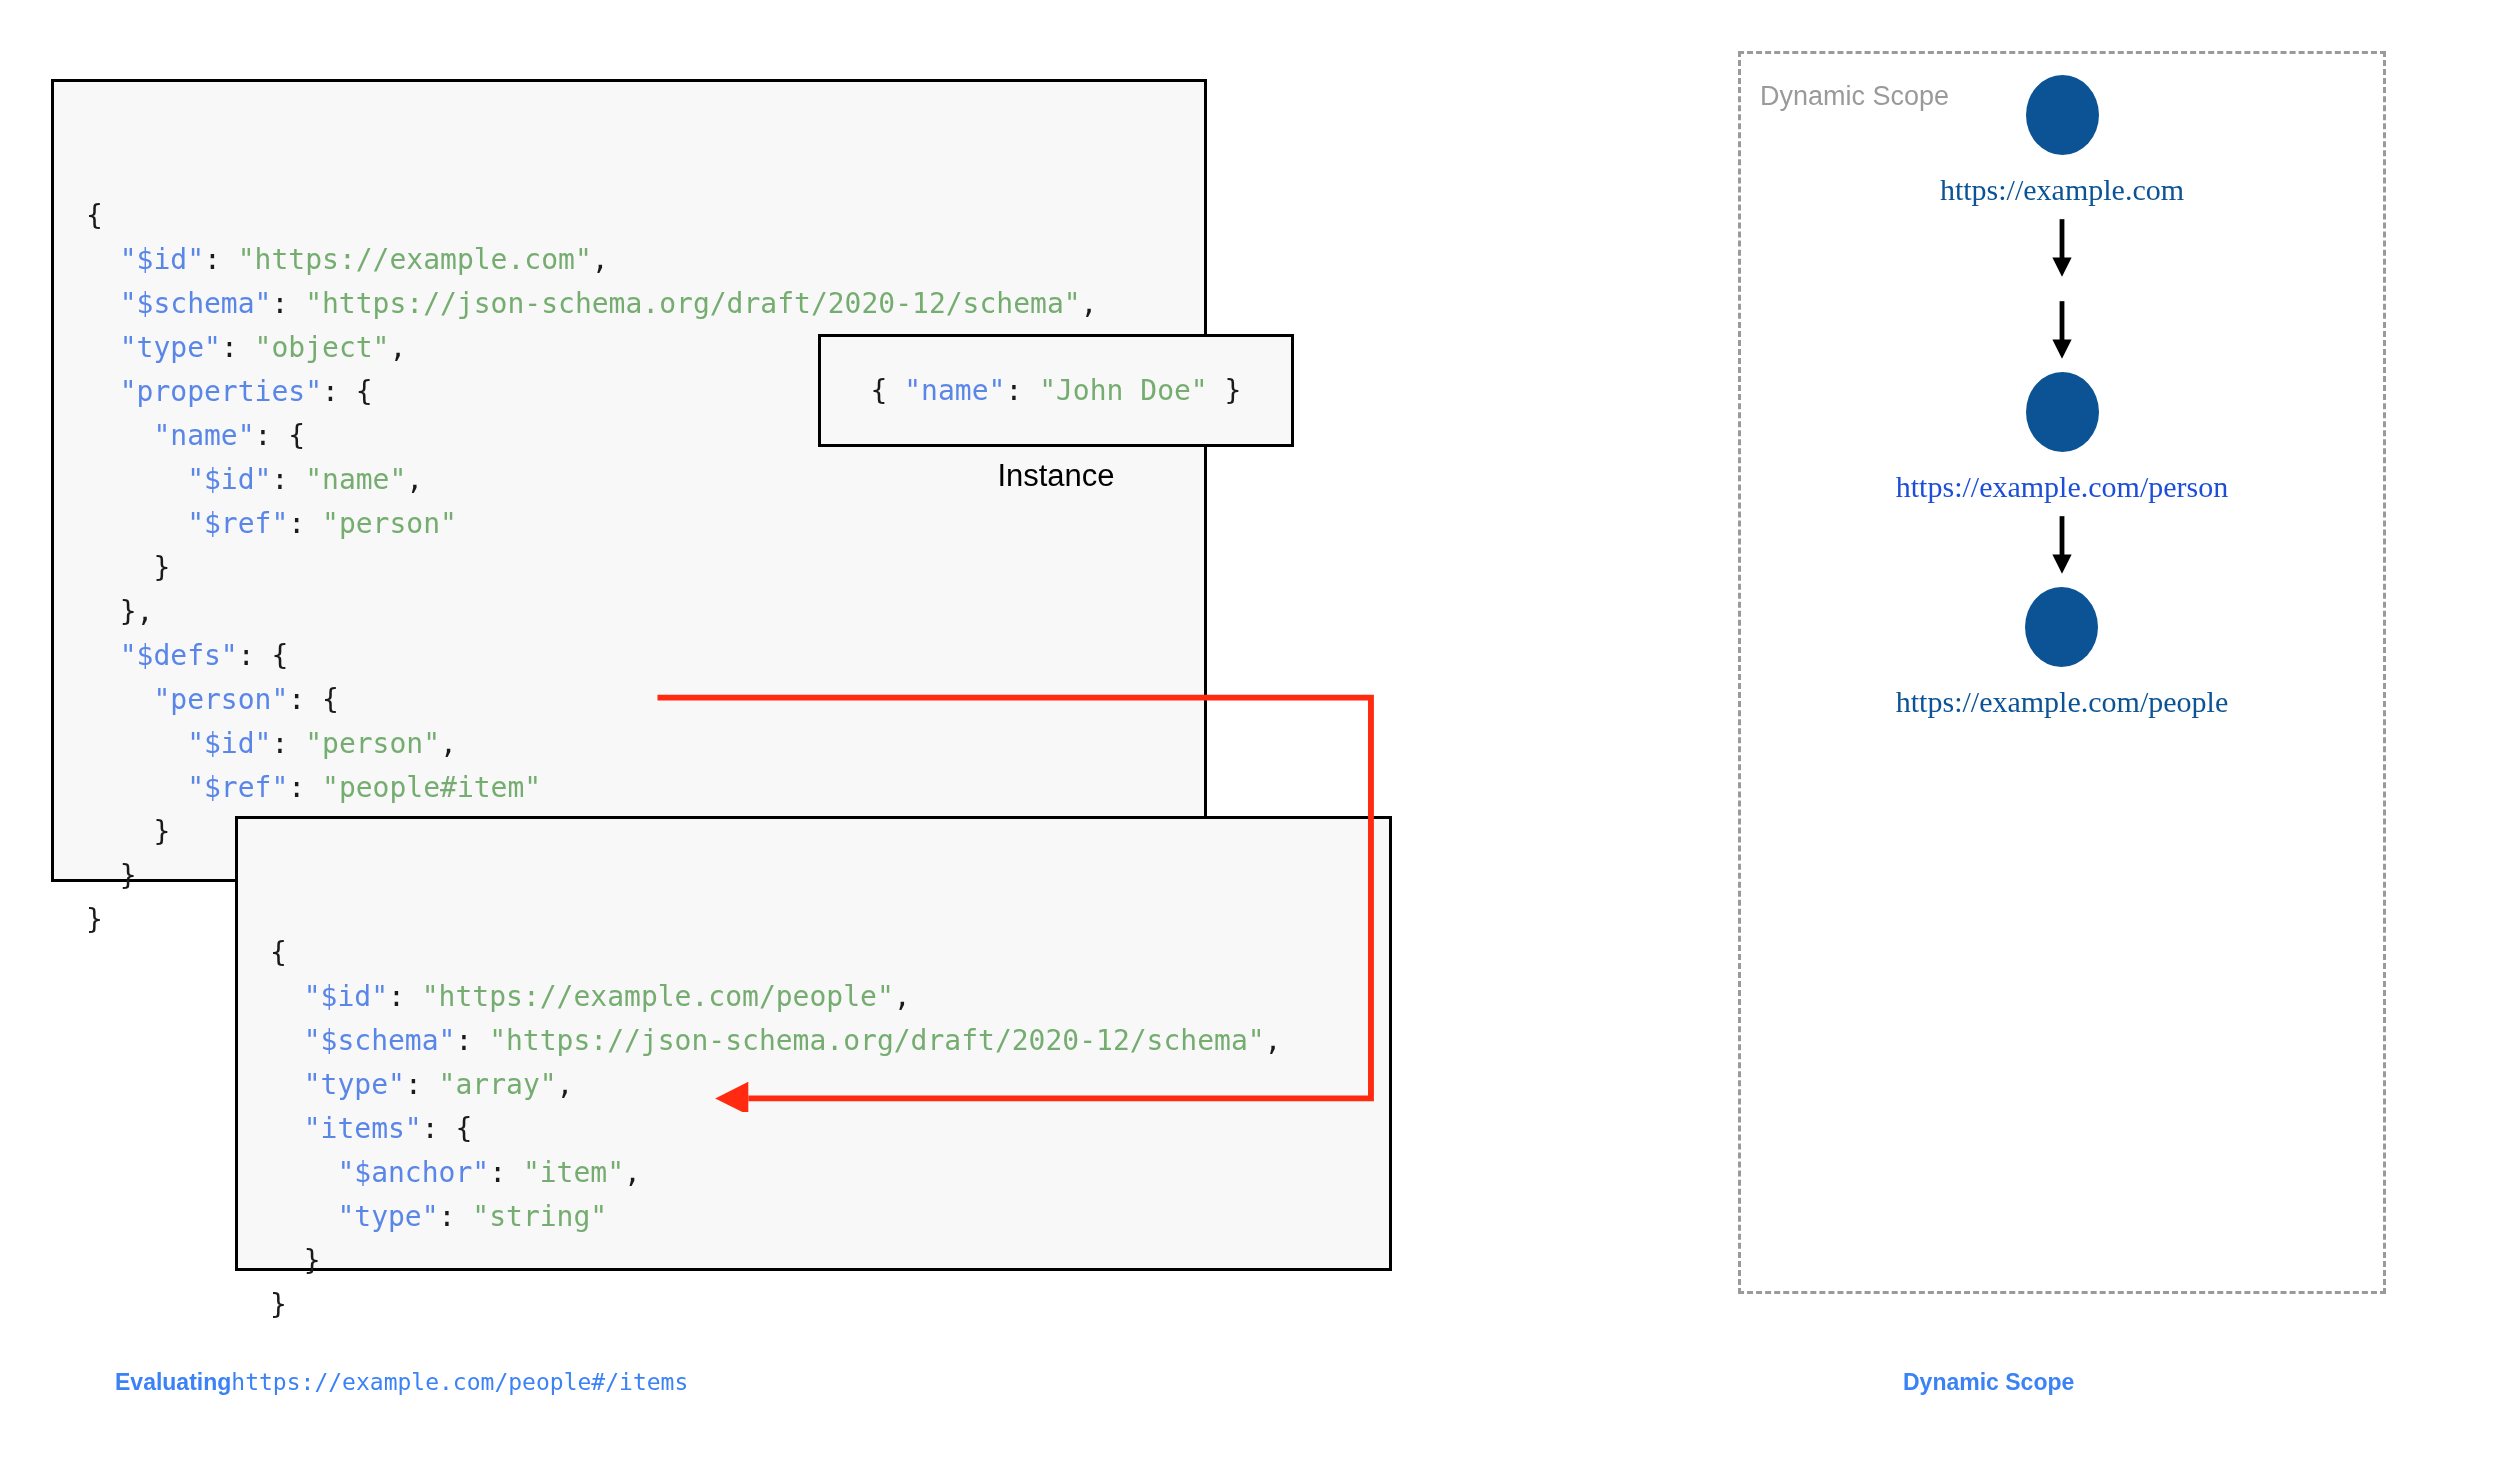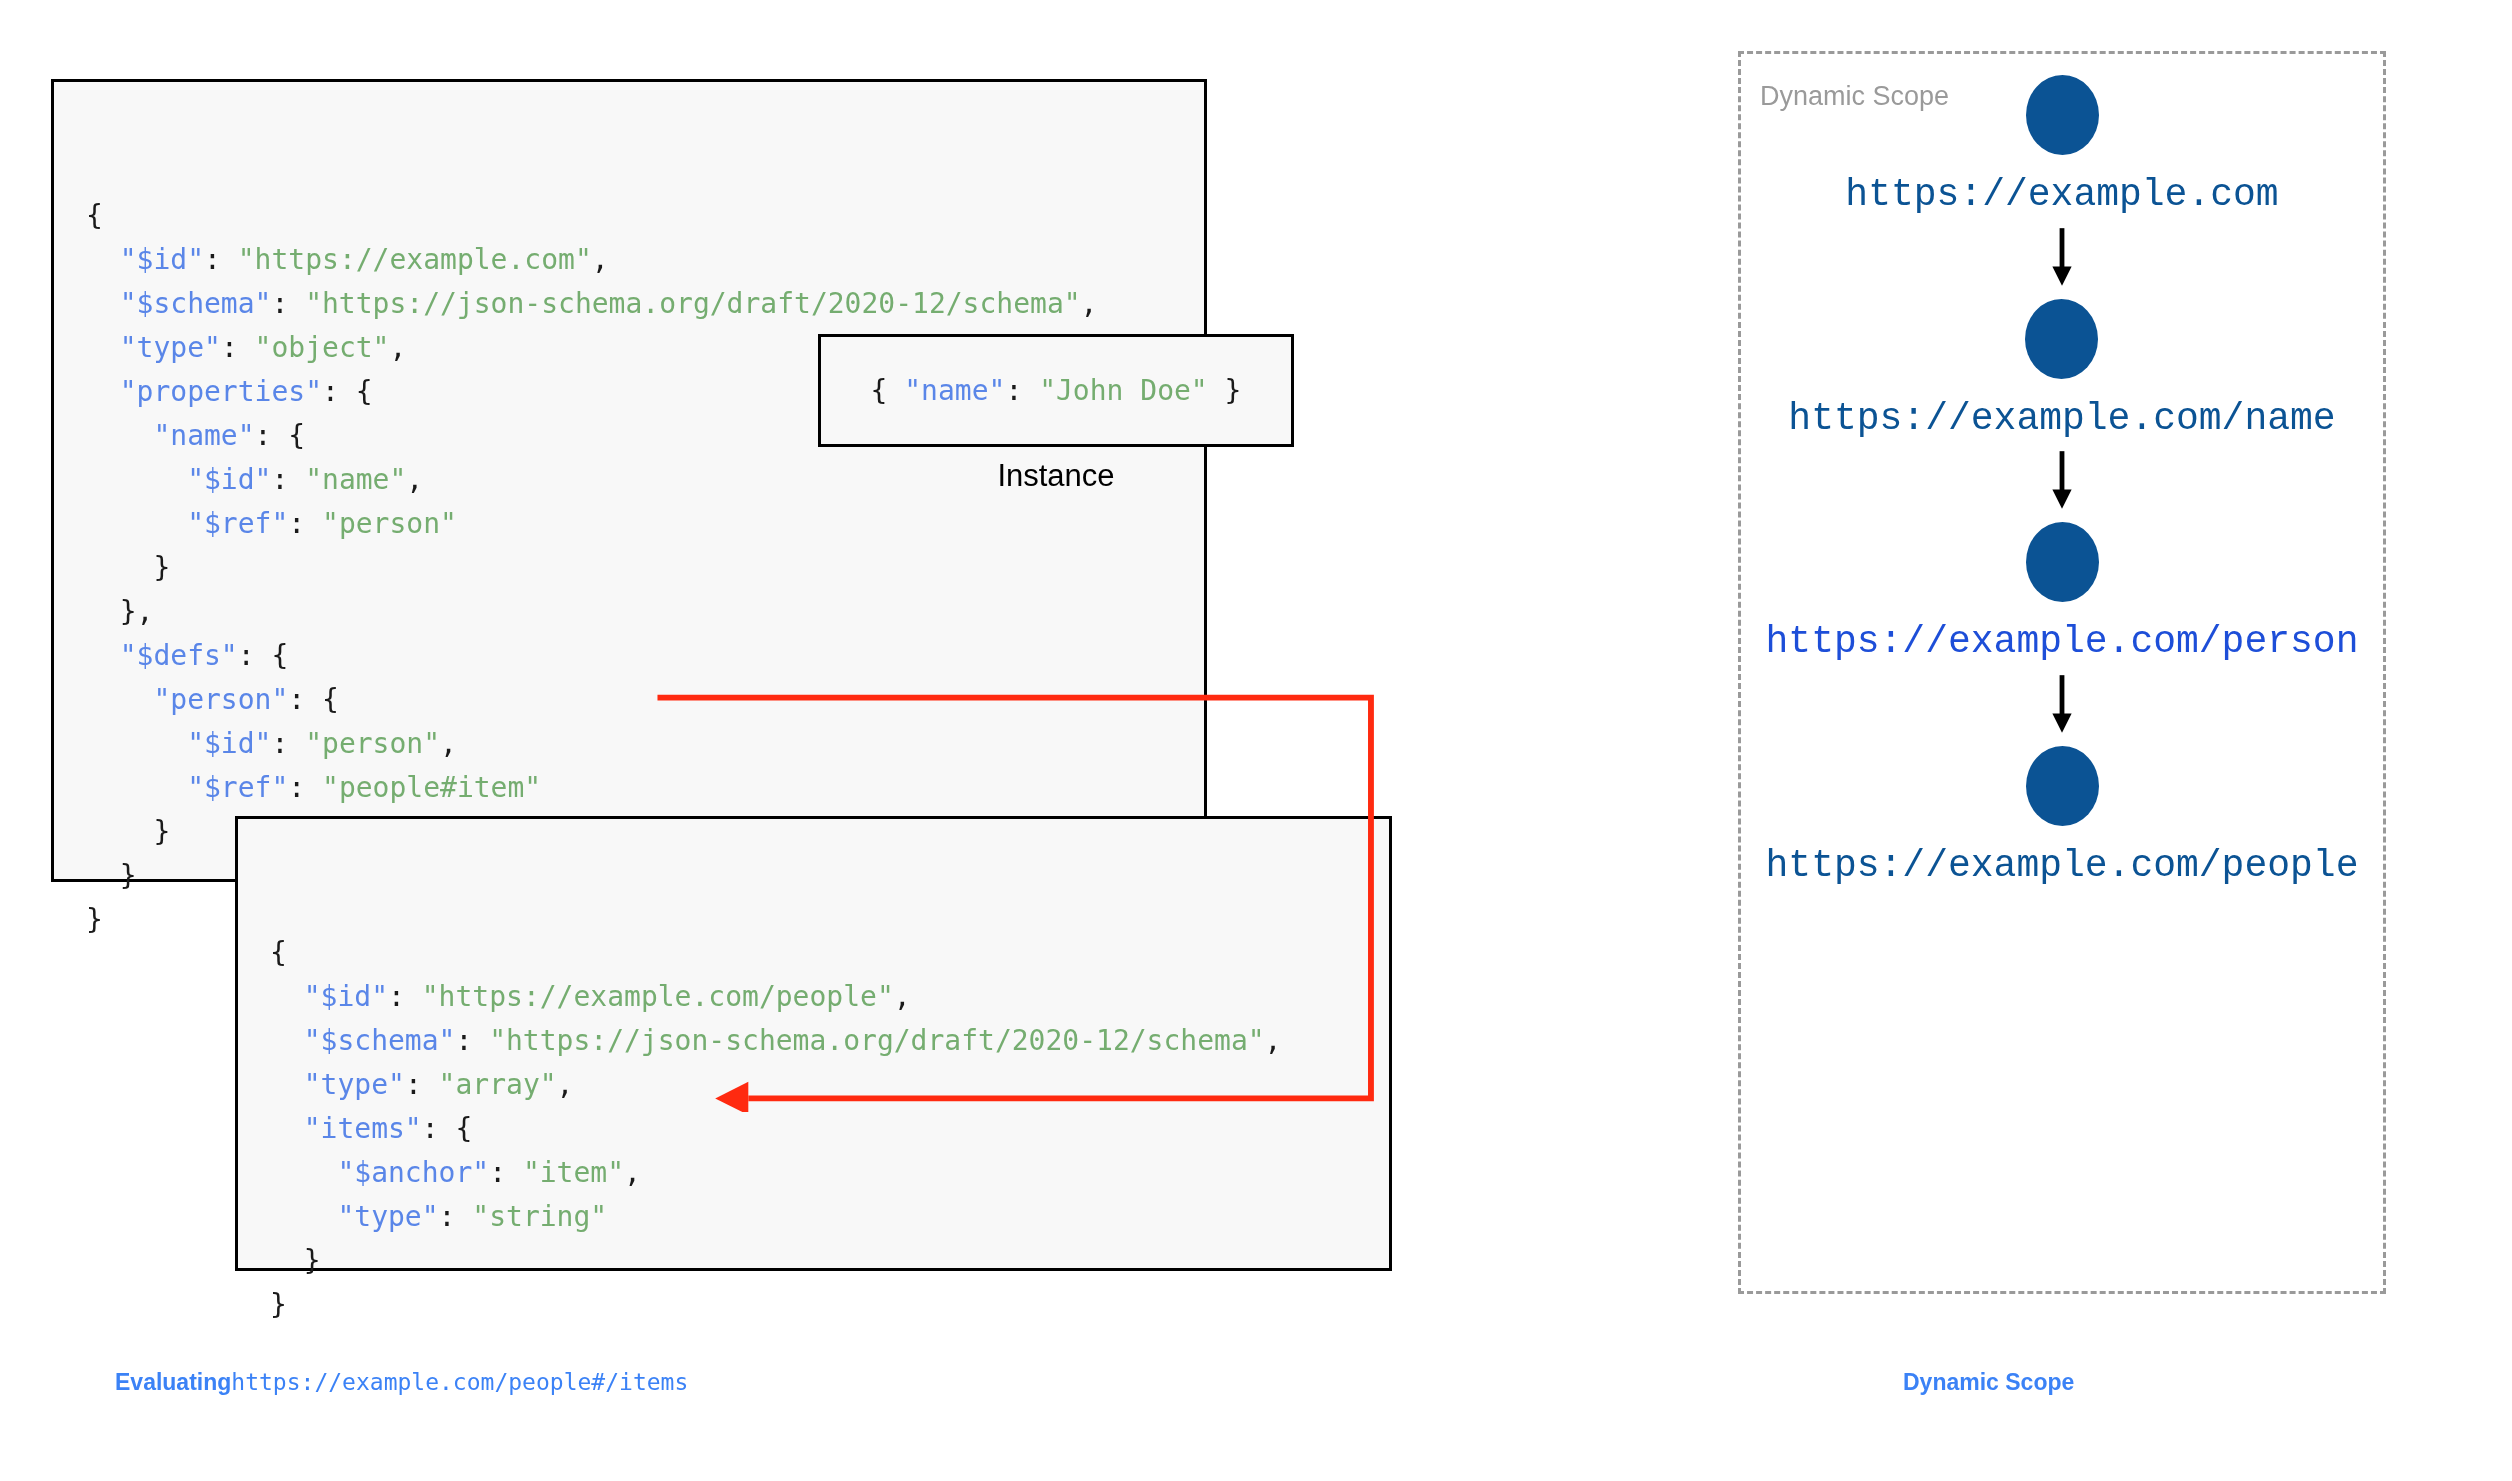--- a/index.html
+++ b/index.html
@@ -125,22 +125,22 @@
     align-items: center;
   }
   .scope-circle {
     width: 73px;
     height: 80px;
     border-radius: 50%;
     background: #0b5394;
   }
   .scope-label {
     margin-top: 18px;
-    font-family: Liberation Mono, monospace;
-    font-size: 38px;
+    font-family: Liberation Serif, serif;
+    font-size: 30px;
     color: #0b5394;
     white-space: nowrap;
   }
   .scope-arrow {
     margin-top: 11.8px;
     margin-bottom: 11.8px;
     width: 32px;
     height: 59px;
   }
 
@@ -196,24 +196,20 @@
 
 <div id="scope-stack">
     <div class="scope-node">
       <div class="scope-circle" style="background: rgb(11, 83, 148);"></div>
       <div class="scope-label" style="color: rgb(11, 83, 148);">https://example.com</div>
     </div>
     <svg class="scope-arrow" viewBox="0 0 60 110">
       <line x1="30" y1="0" x2="30" y2="78" stroke="#000000" stroke-width="9"></line>
       <polygon points="12,72 48,72 30,108" fill="#000000"></polygon>
     </svg>
-    <div class="scope-node">
-      <div class="scope-circle" style="background: rgb(11, 83, 148);"></div>
-      <div class="scope-label" style="color: rgb(11, 83, 148);">https://example.com/name</div>
-    </div>
     <svg class="scope-arrow" viewBox="0 0 60 110">
       <line x1="30" y1="0" x2="30" y2="78" stroke="#000000" stroke-width="9"></line>
       <polygon points="12,72 48,72 30,108" fill="#000000"></polygon>
     </svg>
     <div class="scope-node">
       <div class="scope-circle" style="background: rgb(11, 83, 148);"></div>
       <div class="scope-label" style="color: #1d4ed8;">https://example.com/person</div>
     </div>
     <svg class="scope-arrow" viewBox="0 0 60 110">
       <line x1="30" y1="0" x2="30" y2="78" stroke="#000000" stroke-width="9"></line>

